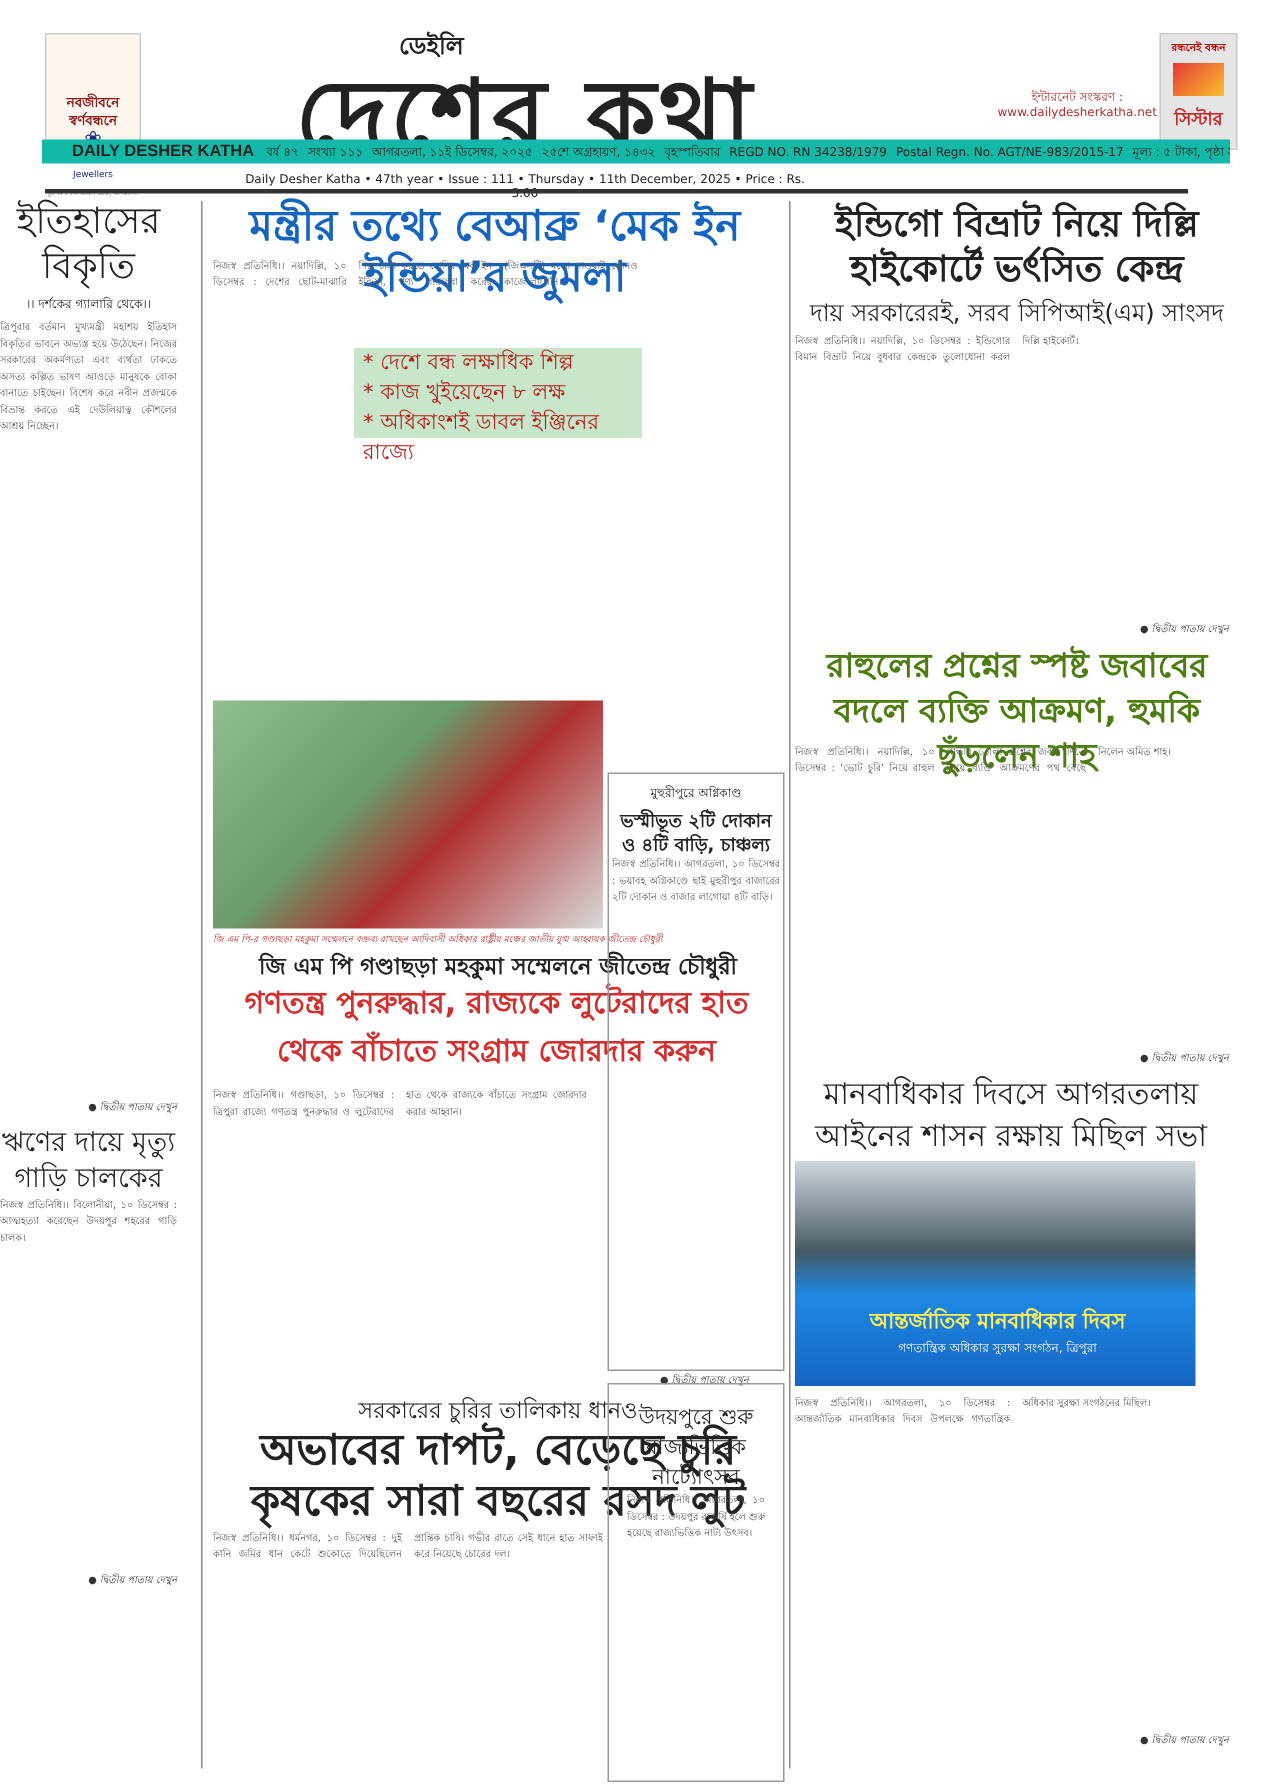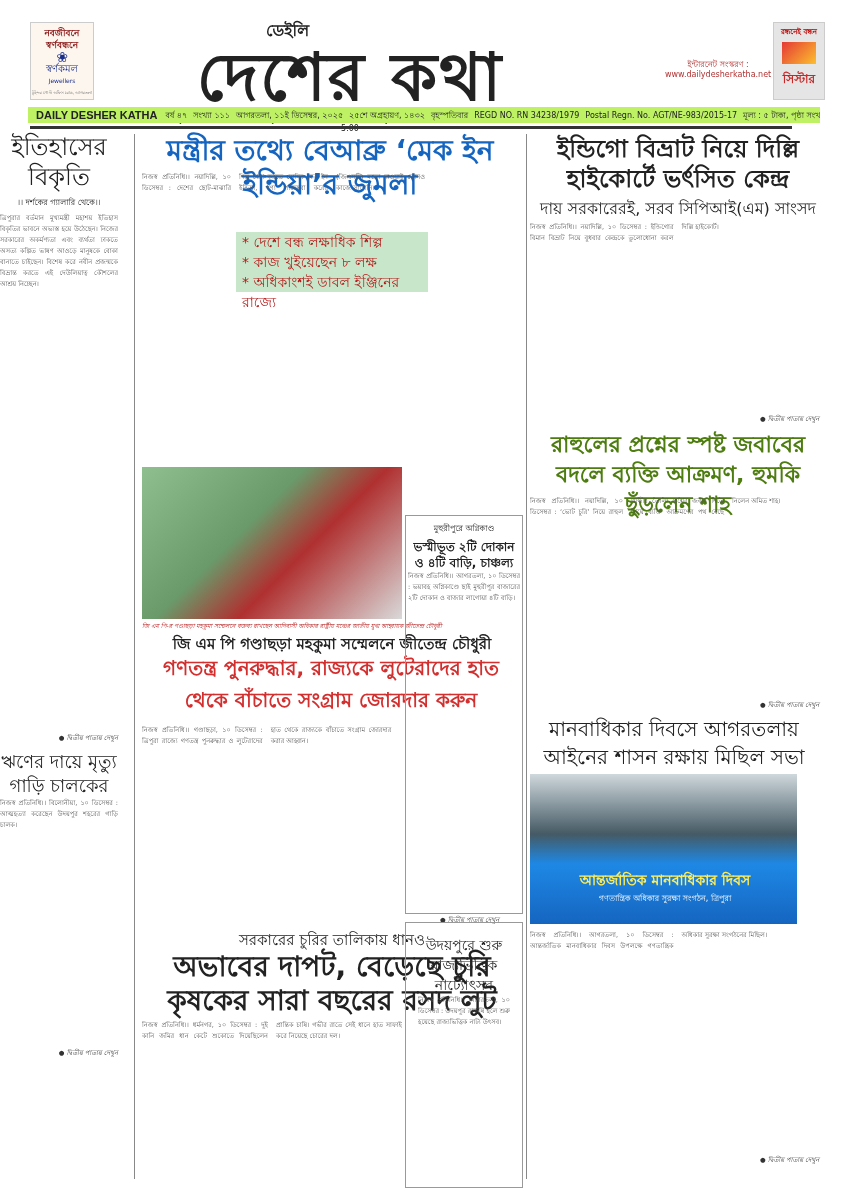--- a/index.html
+++ b/index.html
@@ -1,33 +1,33 @@
 <!DOCTYPE html>
 <html><head>
 <meta charset="utf-8">
 <style>
   * { box-sizing: border-box; margin: 0; padding: 0; }
   body { width: 842px; height: 1191px; background: #fff; font-family: "DejaVu Sans", sans-serif; color: #222; position: relative; overflow: hidden; }
   .abs { position: absolute; }
   .ad-left { left: 30px; top: 22px; width: 64px; height: 78px; border: 1px solid #ccc; background: #fdf6ee; text-align: center; font-size: 9px; line-height: 12px; padding-top: 4px; }
-  .ad-left .l1 { color: #8b1a1a; font-weight: bold; }
+  .ad-left .l1 { color: #8b1a1a; font-weight: bold; margin-top: 36px; }
   .ad-left .lotus { color: #1a2e8b; font-size: 14px; }
   .ad-left .brand { color: #1a2e8b; font-weight: normal; font-size: 10px; text-align: center; }
   .ad-left .sub { color: #1a2e8b; font-size: 6px; }
   .ad-left .tiny { font-size: 4px; color: #555; }
   .masthead { left: 160px; top: 18px; width: 380px; text-align: center; }
   .mh-small { font-size: 16px; font-weight: bold; text-align: left; padding-left: 106px; }
   .mh-big { font-size: 66px; font-weight: bold; line-height: 64px; font-family: "DejaVu Serif", serif; letter-spacing: 2px; }
   .mh-line { font-size: 8px; margin-top: 6px; }
   .online { left: 665px; top: 60px; font-size: 8px; color: #b03030; text-align: center; line-height: 10px; }
   .ad-right { left: 773px; top: 22px; width: 52px; height: 78px; border: 1px solid #ccc; background: #e5e5e5; text-align: center; font-size: 8px; padding-top: 3px; }
   .ad-right .brand { color: #c62828; font-weight: bold; font-size: 12px; margin-top: 30px; }
   .ad-right .slogan { color: #b00; font-size: 7px; font-weight: bold; }
   .ad-right .pack { width: 34px; height: 22px; margin: 4px auto 0; background: linear-gradient(135deg,#e53935,#fbc02d); }
-  .infobar { left: 28px; top: 107px; width: 792px; height: 16px; background: #bef264; font-size: 8px; display: flex; align-items: center; padding-left: 8px; white-space: nowrap; overflow: hidden; }
+  .infobar { left: 28px; top: 93px; width: 792px; height: 16px; background: #14b8a6; font-size: 8px; display: flex; align-items: center; padding-left: 20px; white-space: nowrap; overflow: hidden; }
   .infobar .bt { font-weight: bold; font-size: 11px; margin-right: 8px; font-family: "Liberation Sans", sans-serif; }
   .infobar span { margin-right: 6px; }
   .rule { left: 30px; top: 126px; width: 762px; height: 3px; background: #333; }
   .col-left { left: 0; top: 132px; width: 118px; }
   .hl-left { font-size: 24px; text-align: center; line-height: 30px; font-weight: normal; }
   .kicker { font-size: 8px; text-align: center; margin: 4px 0; }
   .body-text { font-size: 6.5px; line-height: 11px; color: #555; text-align: justify; }
   .vline { width: 1px; background: #888; }
   .main-hl { left: 140px; top: 134px; width: 380px; font-size: 28px; color: #1565c0; font-weight: bold; text-align: center; line-height: 34px; }
   .greenbox { left: 236px; top: 232px; width: 192px; height: 60px; background: #c8e6c9; font-size: 14px; color: #b71c1c; line-height: 20px; padding-left: 6px; }

